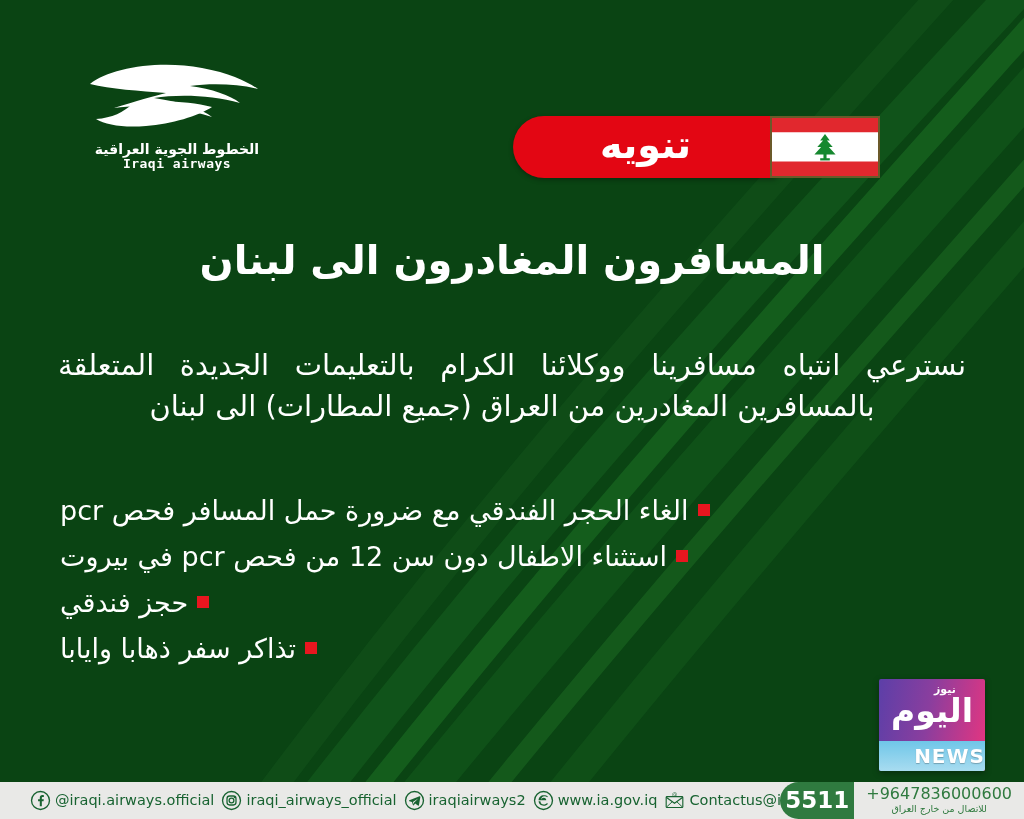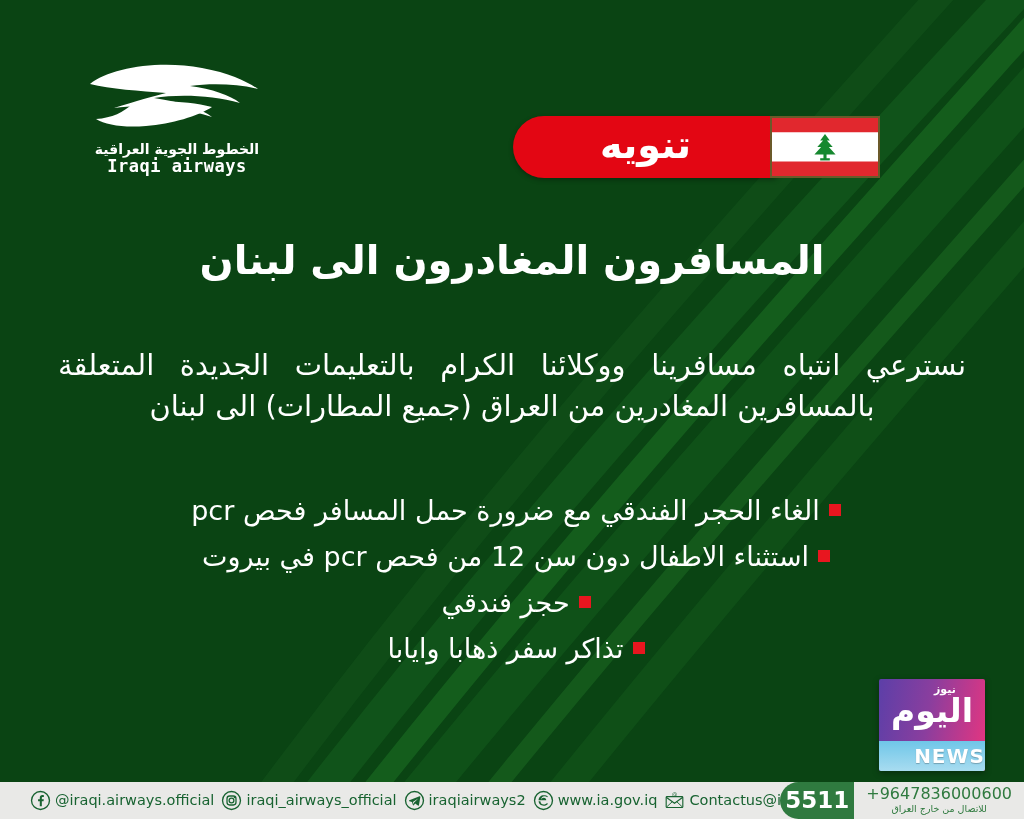--- a/index.html
+++ b/index.html
@@ -26,21 +26,21 @@
     width:230px; height:130px;
     text-align:center;
   }
   #brand .mark { width:230px; height:78px; display:block; }
   #brand .name-ar {
     color:#ffffff; font-size:14px; font-weight:bold;
     letter-spacing:-0.5px; line-height:1.05; direction:rtl;
     margin-top:2px;
   }
   #brand .name-en {
-    color:#ffffff; font-size:17px; font-weight:bold;
+    color:#ffffff; font-size:13px; font-weight:bold;
     letter-spacing:0.5px; line-height:1.15; direction:ltr;
     font-family:"DejaVu Sans Mono","Liberation Mono",monospace;
   }
 
   
   #notice-banner {
     position:absolute; left:513px; top:116px;
     width:265px; height:62px;
     background:#e30613;
     border-radius:34px 6px 6px 34px;
@@ -77,21 +77,21 @@
   #body-text p { margin:0; }
 
   
   #bullets {
     position:absolute; right:52px; top:487px; width:912px;
     list-style:none;
   }
   #bullets li {
     color:#ffffff; font-size:27px; line-height:1.0;
     height:46px;
-    display:flex; align-items:center; justify-content:center;
+    display:flex; align-items:center; justify-content:flex-end;
     direction:rtl;
   }
   #bullets li .dot {
     flex:0 0 auto;
     width:12px; height:12px;
     background:#e8161f;
     margin-left:9px;
     display:inline-block;
   }
   #bullets li .txt { display:inline-block; }

